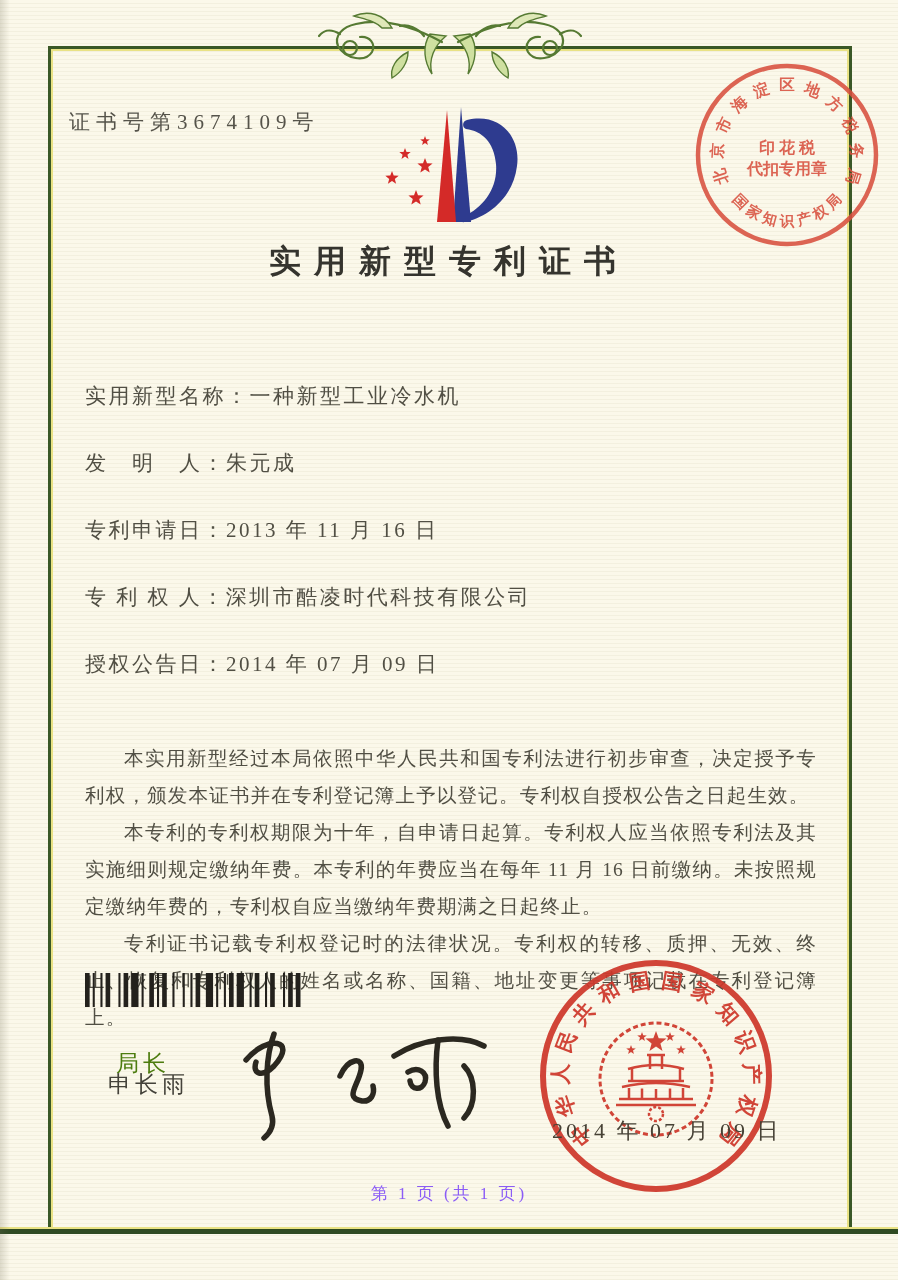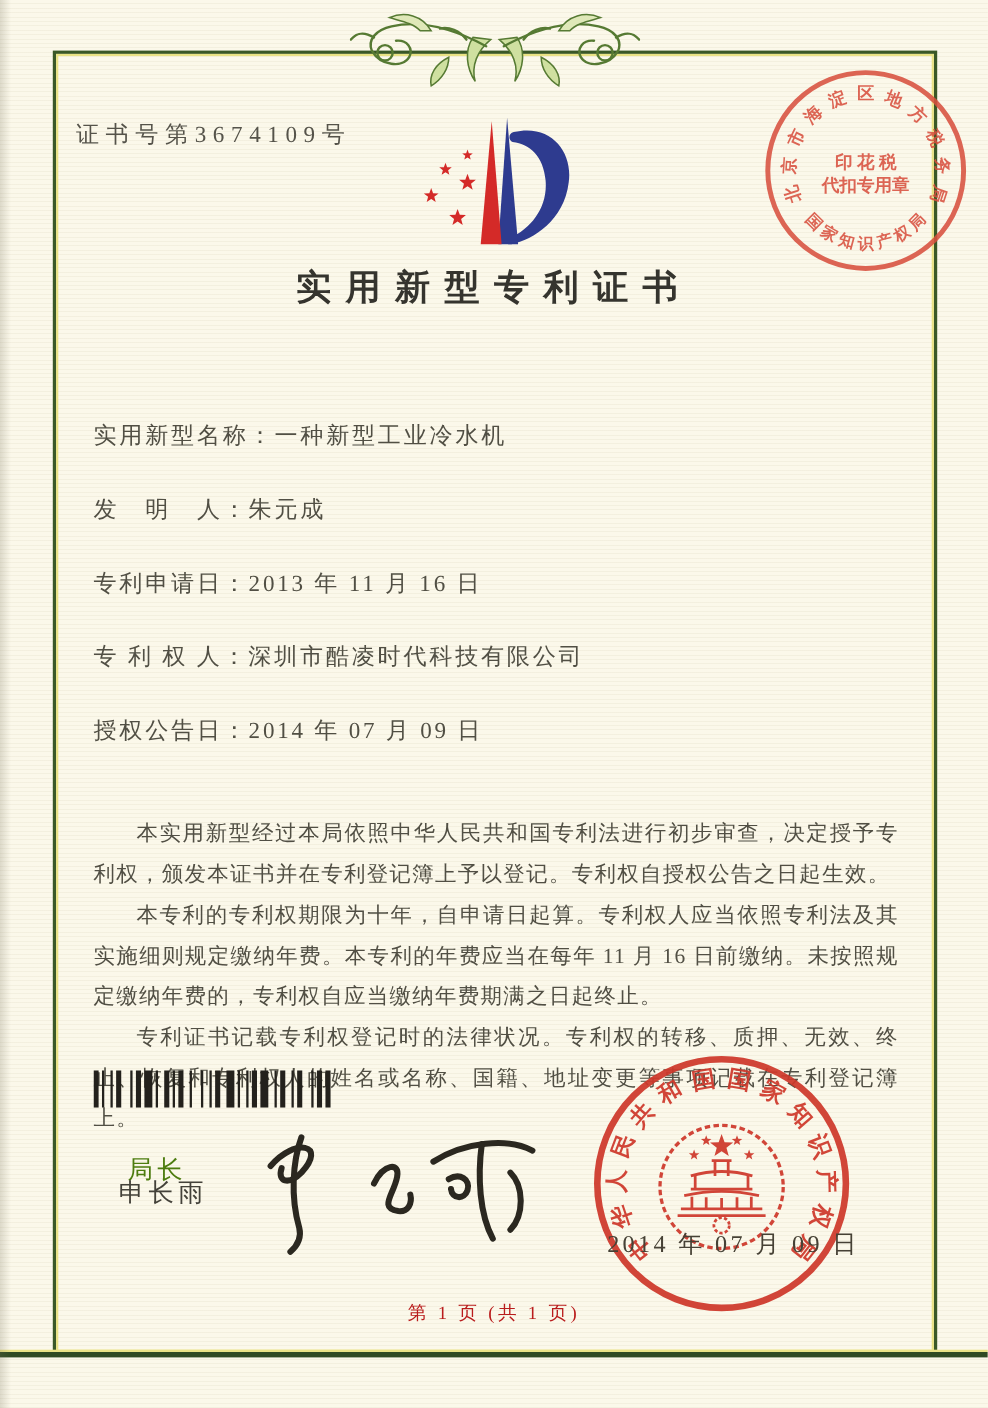--- a/index.html
+++ b/index.html
@@ -35,21 +35,21 @@
   .laws p{margin:0;font-size:19.5px;line-height:37px;text-align:justify;text-indent:2em;
     color:#514f44;letter-spacing:1.2px;}
   
   .barcode{position:absolute;left:85px;top:973px;width:216px;height:34px;z-index:3;}
   .signer-title{position:absolute;left:116px;top:1048px;font-size:23px;letter-spacing:4px;color:#4d7c0f;z-index:3;}
   .signer-name{position:absolute;left:108px;top:1069px;font-size:23px;letter-spacing:4px;color:#44423a;z-index:3;}
   .signature{position:absolute;left:212px;top:1014px;width:290px;height:132px;z-index:3;}
   .gov-seal{position:absolute;left:530px;top:950px;width:252px;height:252px;z-index:4;opacity:.93;}
   .issue-date{position:absolute;left:552px;top:1116px;font-size:22px;letter-spacing:3px;color:#464135;z-index:5;}
   .footer-page{position:absolute;left:0;top:1182px;width:898px;text-align:center;
-    font-size:17px;letter-spacing:3px;color:#b91c1c;z-index:3;}
+    font-size:17px;letter-spacing:3px;color:#8b5cf6;z-index:3;}
   svg text{font-family:"Liberation Serif", serif;}
 </style>
 </head>
 <body>
 
 <div class="frame">
     <div class="frame-inner"></div>
   </div>
 <div class="bottom-band"></div>
 

